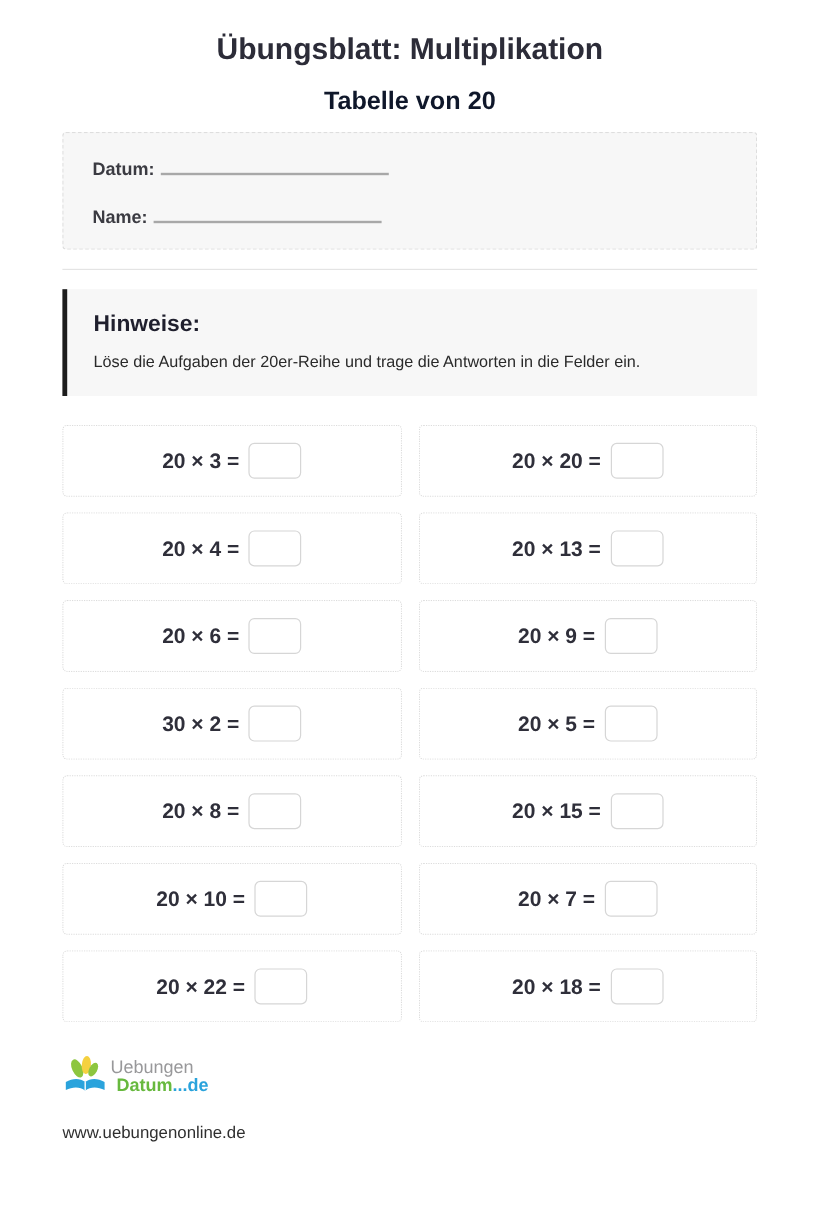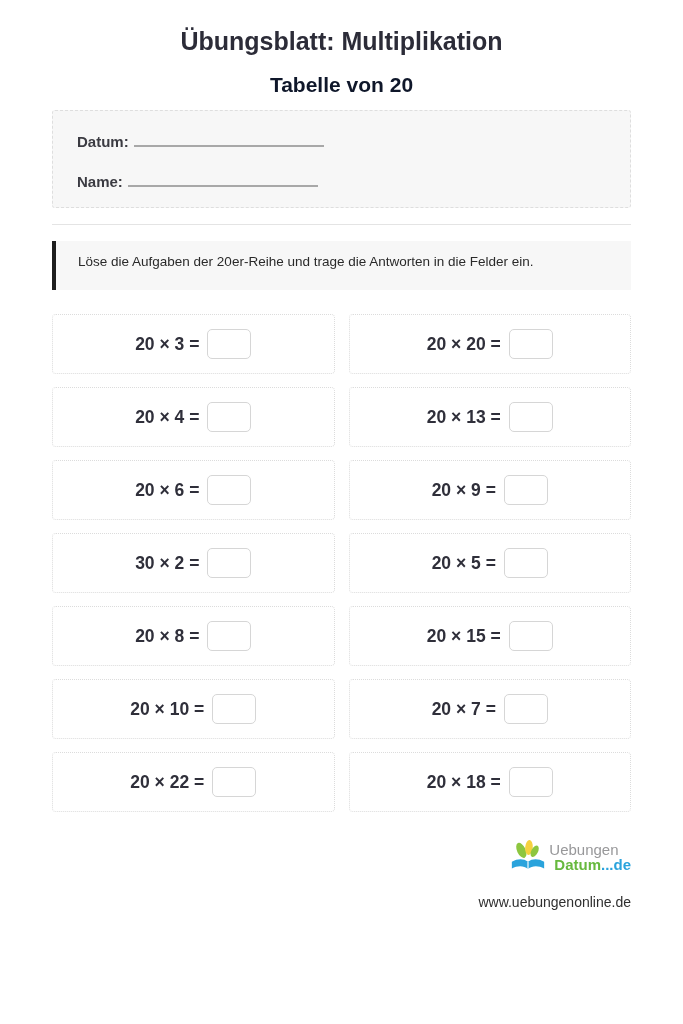--- a/index.html
+++ b/index.html
@@ -110,21 +110,21 @@
     border: 1px solid #d6d6d6;
     border-radius: 5px;
     background: #ffffff;
     font-family: "Liberation Sans", sans-serif;
     font-size: 15px;
     text-align: center;
     color: #2f2f3a;
     outline: none;
   }
   
-  .footer { margin-top: 26px; text-align: right; }
+  .footer { margin-top: 26px; text-align: left; }
   .logo {
     display: inline-flex;
     align-items: center;
     gap: 2px;
     cursor: pointer;
   }
   .logo-icon { display: inline-flex; }
   .logo-text {
     display: inline-flex;
     flex-direction: column;
@@ -155,20 +155,21 @@
       <span class="field-label">Datum:</span><span class="blank-line"></span>
     </div>
     <div class="field-row">
       <span class="field-label">Name:</span><span class="blank-line"></span>
     </div>
   </div>
 
   <hr class="divider">
 
   <div class="hints-box">
+    <h2 class="hints-heading">Hinweise:</h2>
     <p class="hints-text">Löse die Aufgaben der 20er-Reihe und trage die Antworten in die Felder ein.</p>
   </div>
 
   <div class="problems-grid" id="problems-grid">
 
   <div class="problem-card">
     <span class="problem-label">20 × 3 =</span>
     <input class="answer-input" type="text" style="">
   </div>
 

